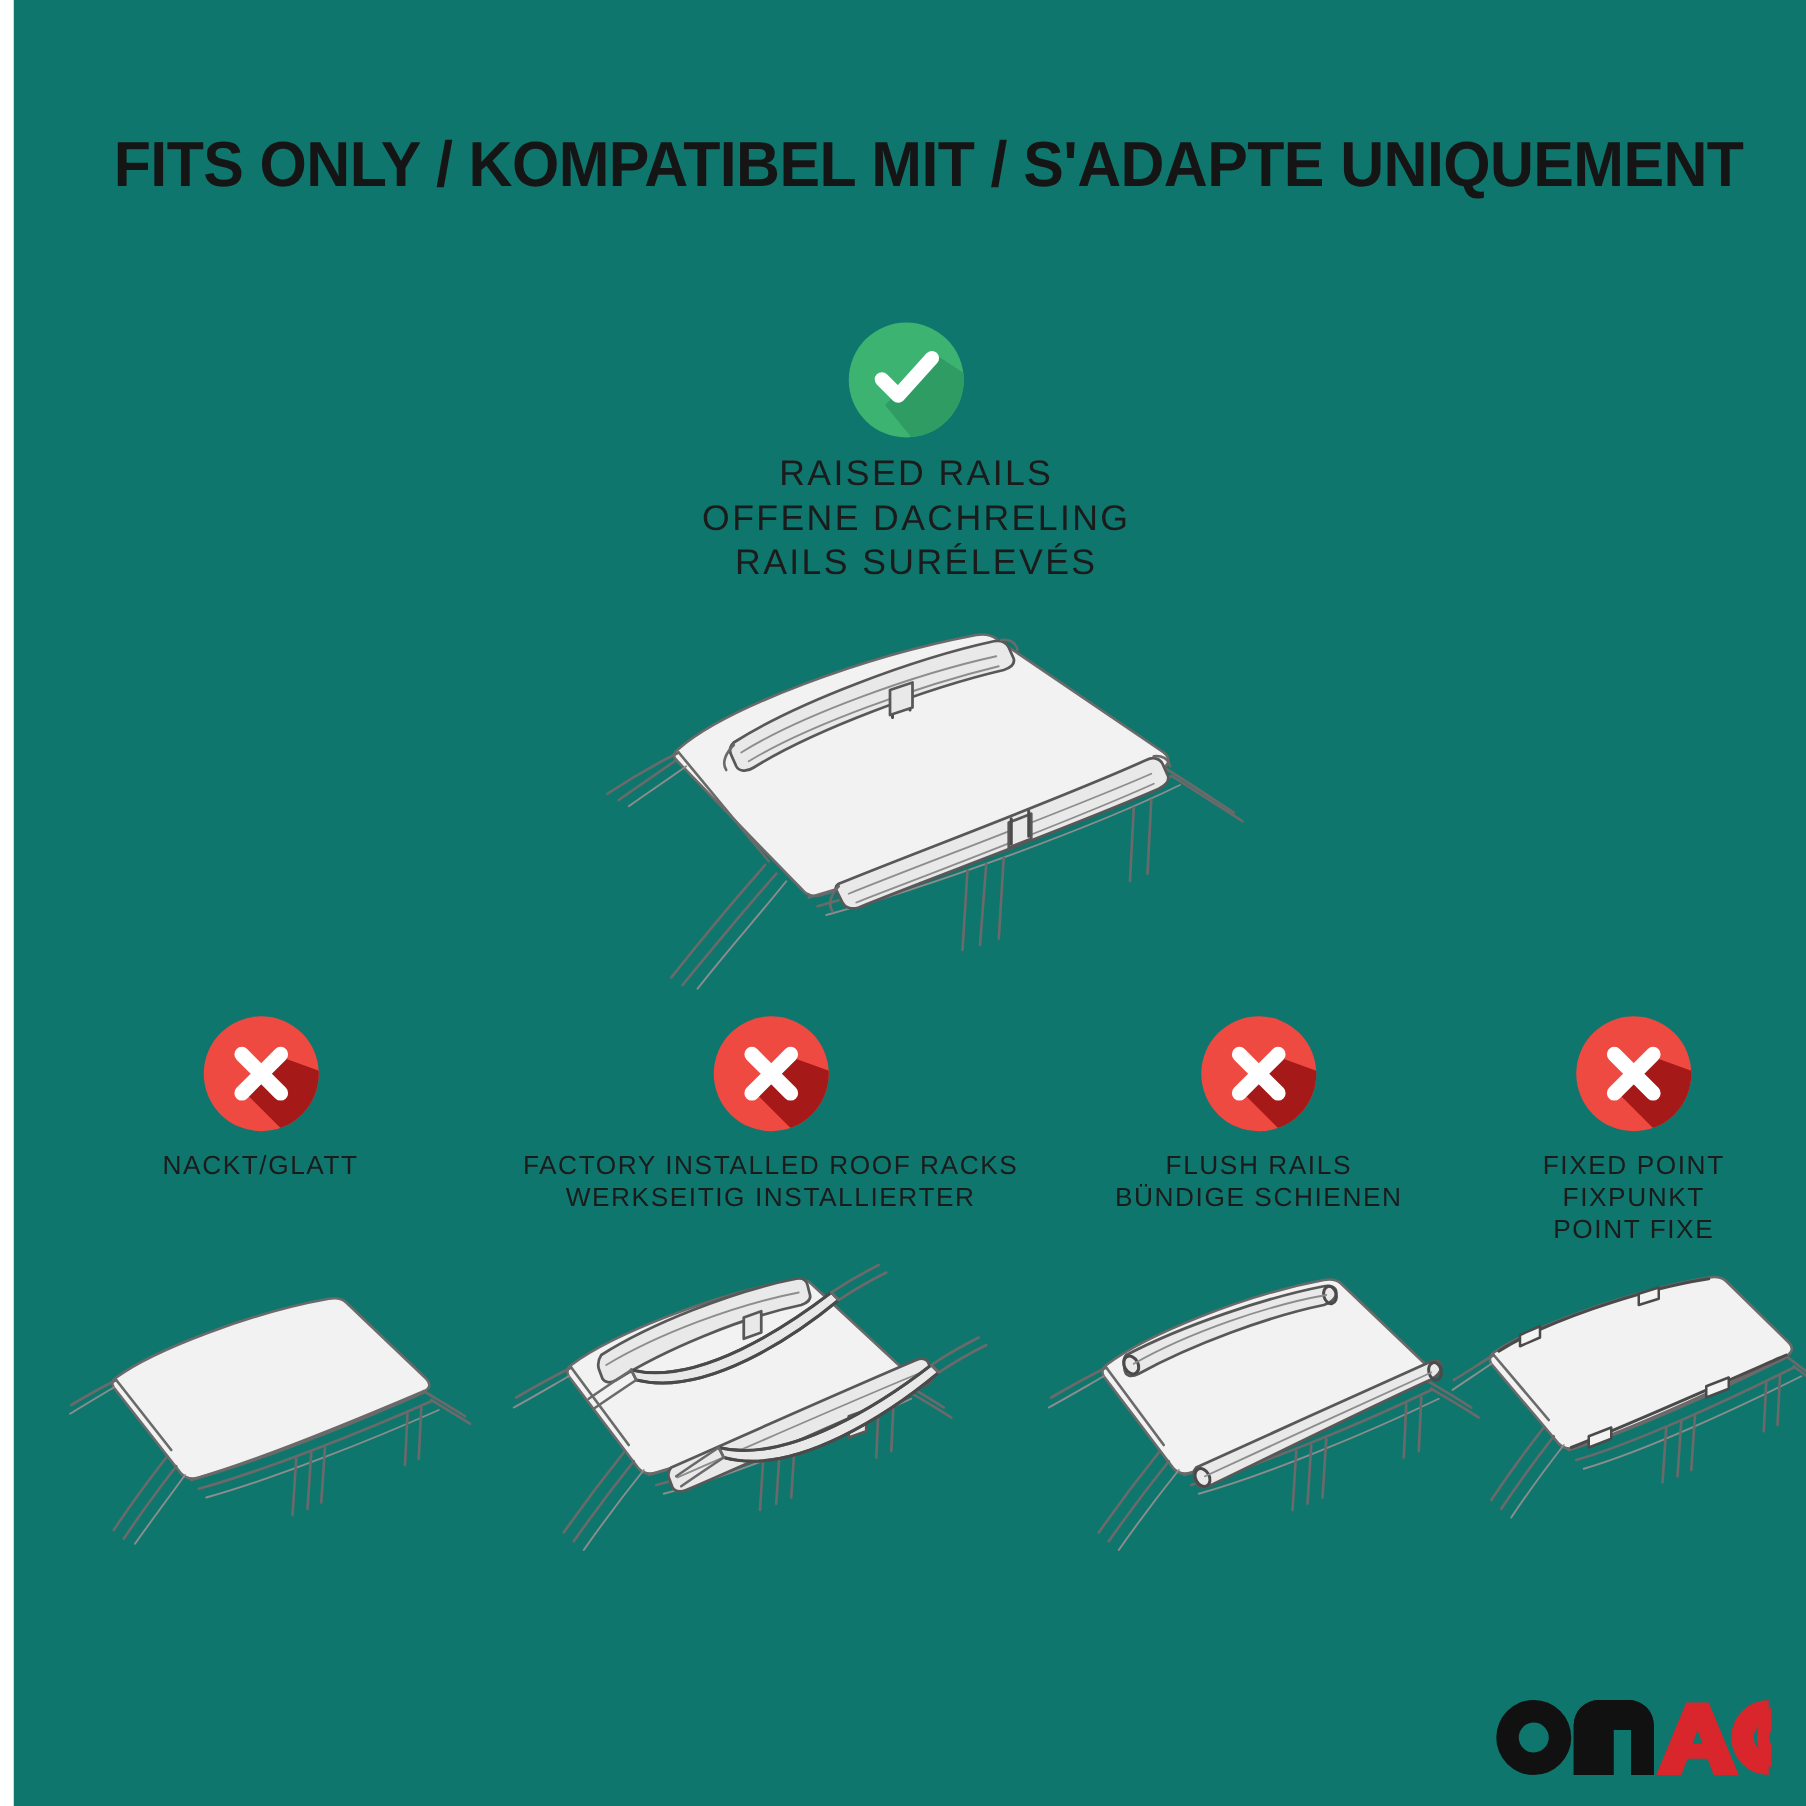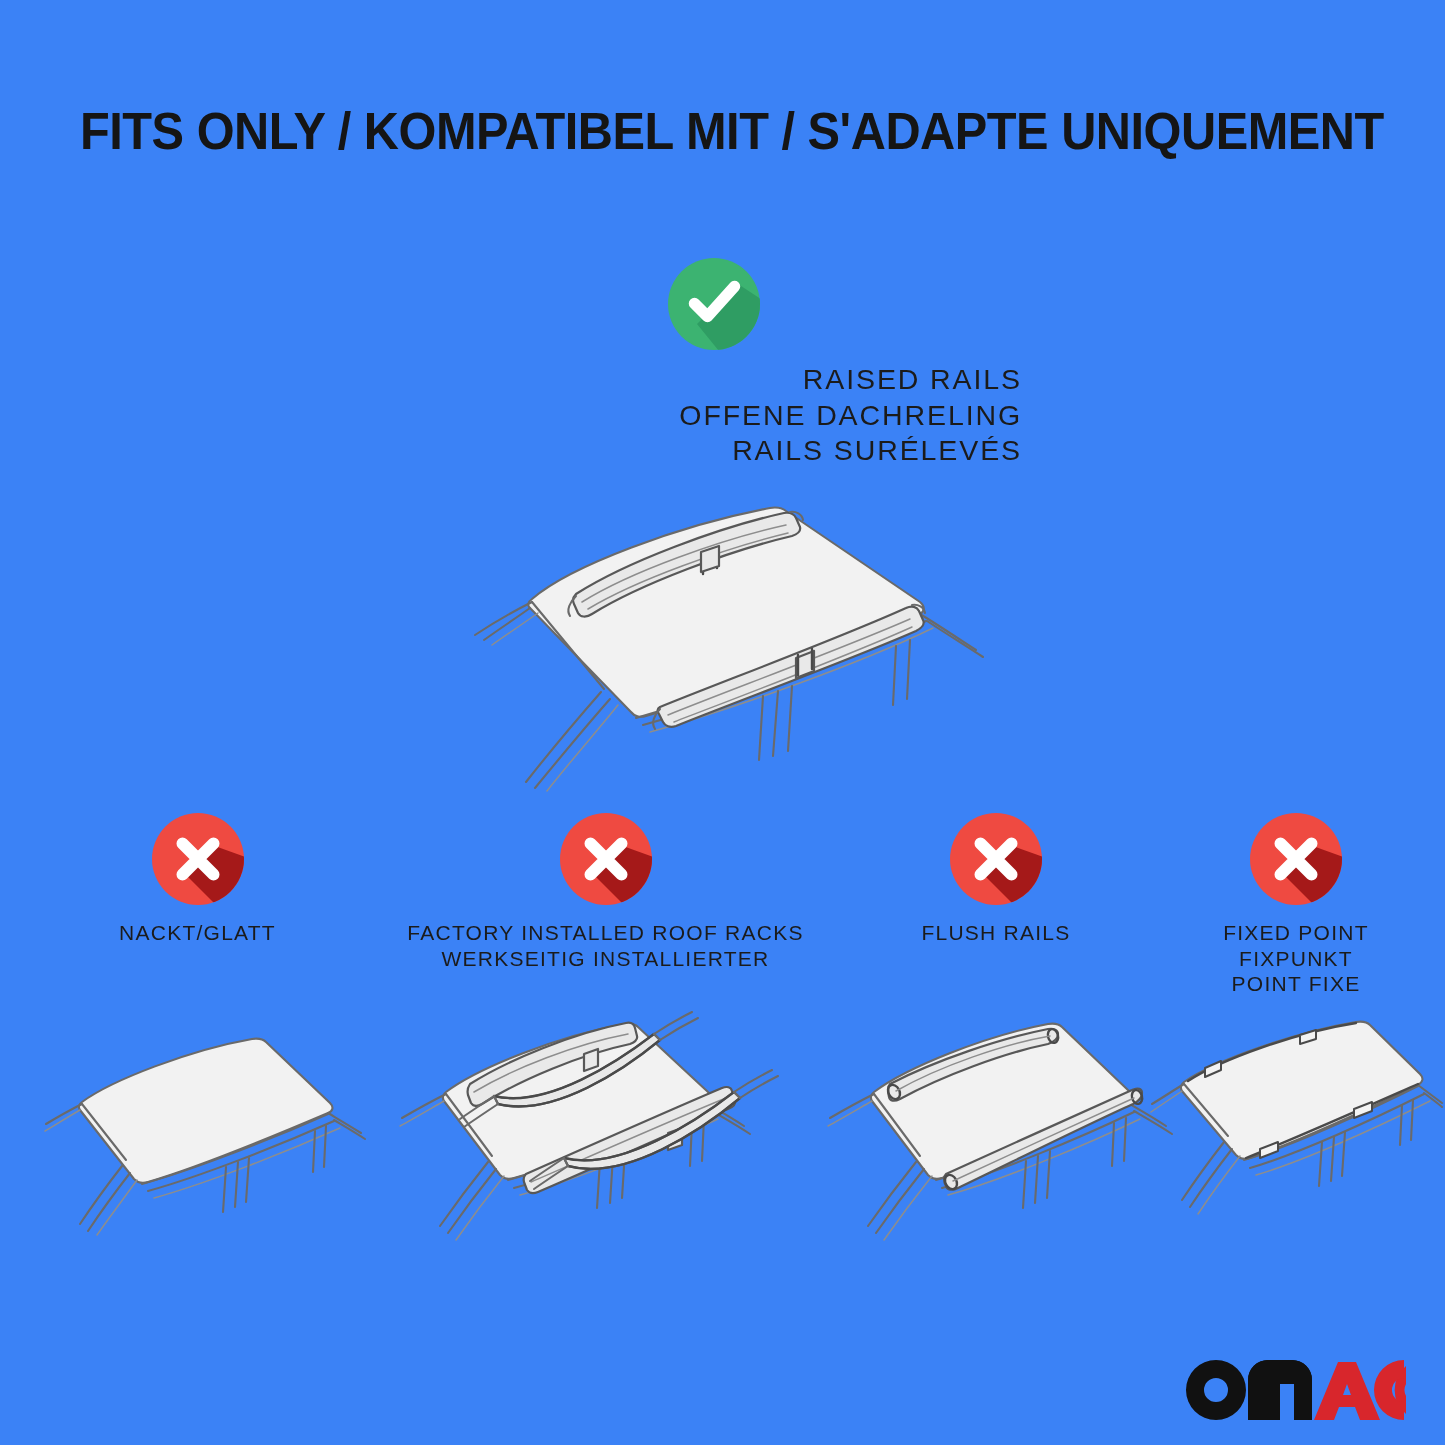--- a/index.html
+++ b/index.html
@@ -11,21 +11,22 @@
     width: 1445px;
     height: 1445px;
     position: relative;
     font-family: "Liberation Sans", sans-serif;
     overflow: hidden;
   }
 
   #page {
     position: absolute;
     inset: 0;
-    background: #3b82f6;
+    background: #0f766e;
+    margin-left: 11px;
   }
 
   
   .title {
     position: absolute;
     left: 80px;
     top: 104px;
     width: 1300px;
     font-family: "Liberation Sans", sans-serif;
     font-weight: bold;
@@ -63,21 +64,20 @@
     height: 94px;
   }
   .hero-caption {
     position: absolute;
     left: 422px;
     top: 362px;
     width: 600px;
     font-size: 28.5px;
     line-height: 35.5px;
     letter-spacing: 1.9px;
-    text-align: right;
   }
   .hero-art {
     position: absolute;
     left: 420px;
     top: 492px;
     width: 625px;
     height: 300px;
   }
 
   
@@ -366,20 +366,21 @@
           </defs>
         <circle cx="47" cy="47" r="46" fill="#ef4a41"></circle>
         <g clip-path="url(#x2-clip)">
           <path d="M47 47 L33 61 L66 94 L100 94 L100 47 L61 33 Z" fill="#a51919"></path>
         </g>
         <path d="M31.5 31.5 L62.5 62.5 M62.5 31.5 L31.5 62.5" fill="none" stroke="#ffffff" stroke-width="12" stroke-linecap="round"></path>
       </svg>
     </div>
     <div class="caption col-caption">
       <span class="line">FLUSH RAILS</span>
+      <span class="line">BÜNDIGE SCHIENEN</span>
     </div>
     <div class="col-art art">
       <svg viewBox="0 0 368 250" preserveAspectRatio="xMidYMid meet">
         <path class="fillpale" d="M62 84 C94 60 172 28 236 16 C242 15 247 16 250 19
                  L318 84 C322 88 321 92 316 95
                  C262 120 178 156 130 170 C124 172 119 170 116 167
                  L60 93 C58 90 59 86 62 84 Z" fill="#fcfcfc"></path>
         <path class="ln" d="M62 86 C48 93 30 103 18 110"></path>
         <path class="ln-t" d="M60 93 C46 101 29 111 16 118"></path>
         <path class="ln" d="M104 154 C88 174 70 198 56 218"></path>

